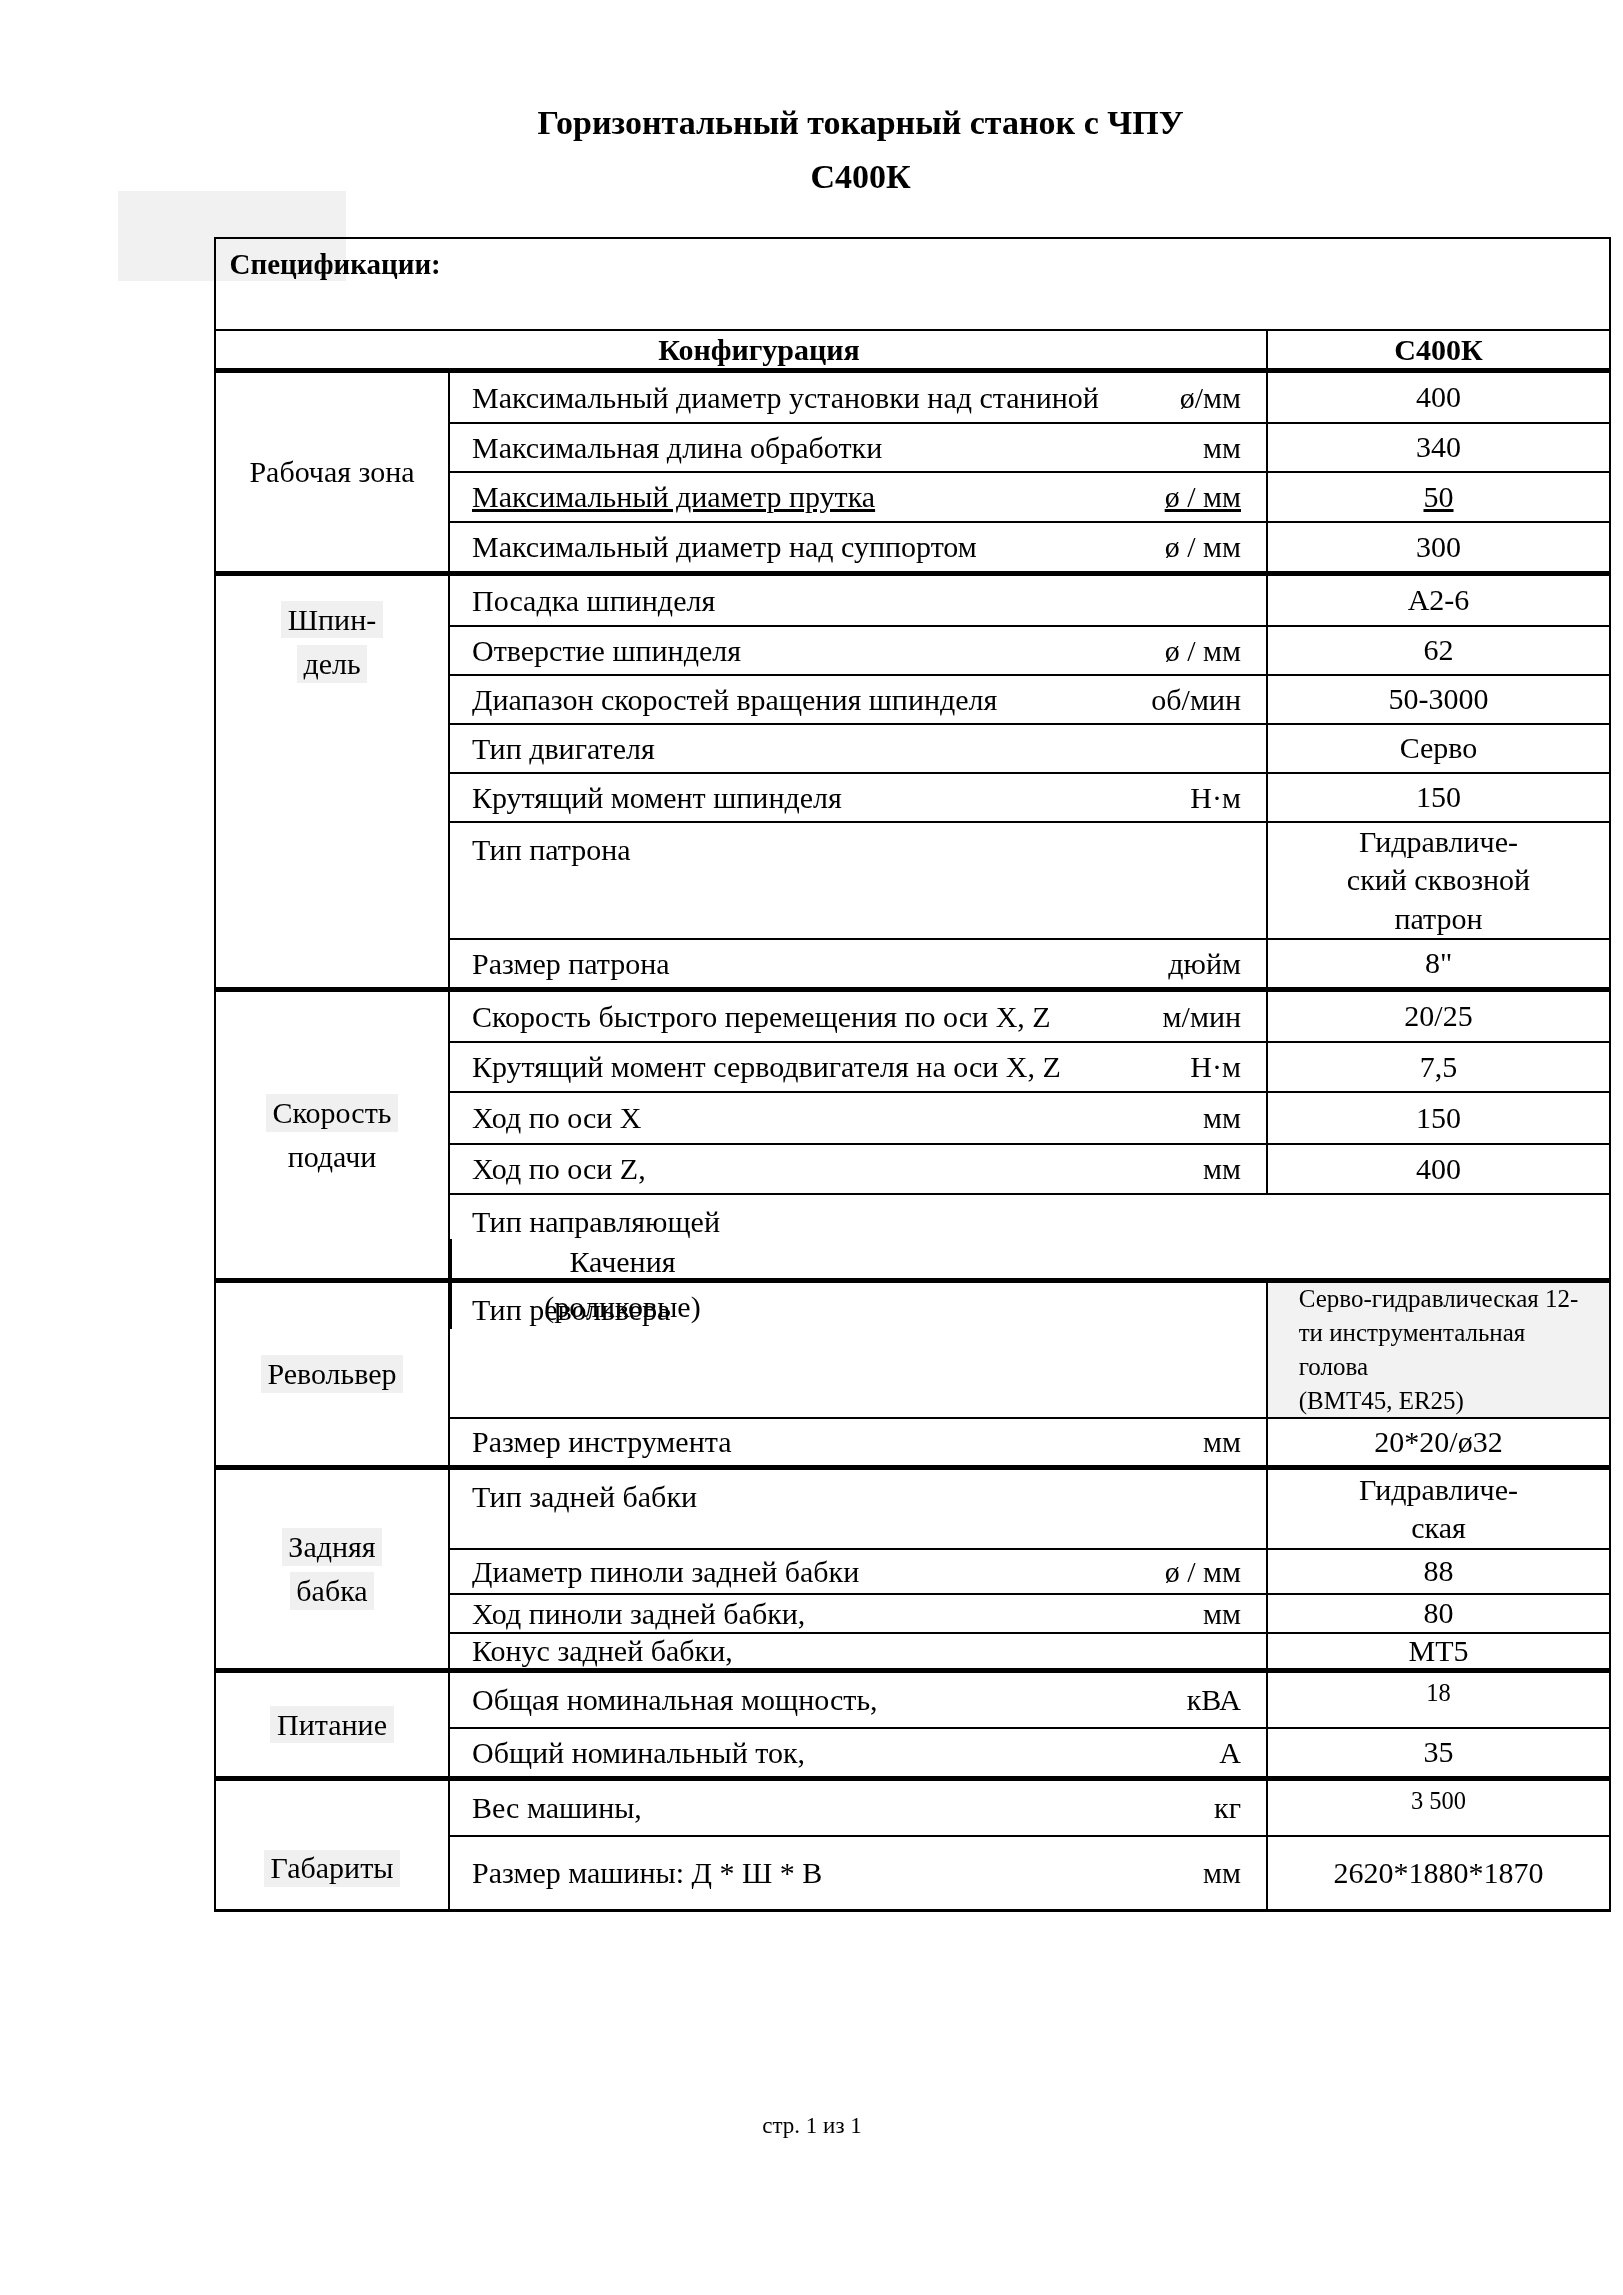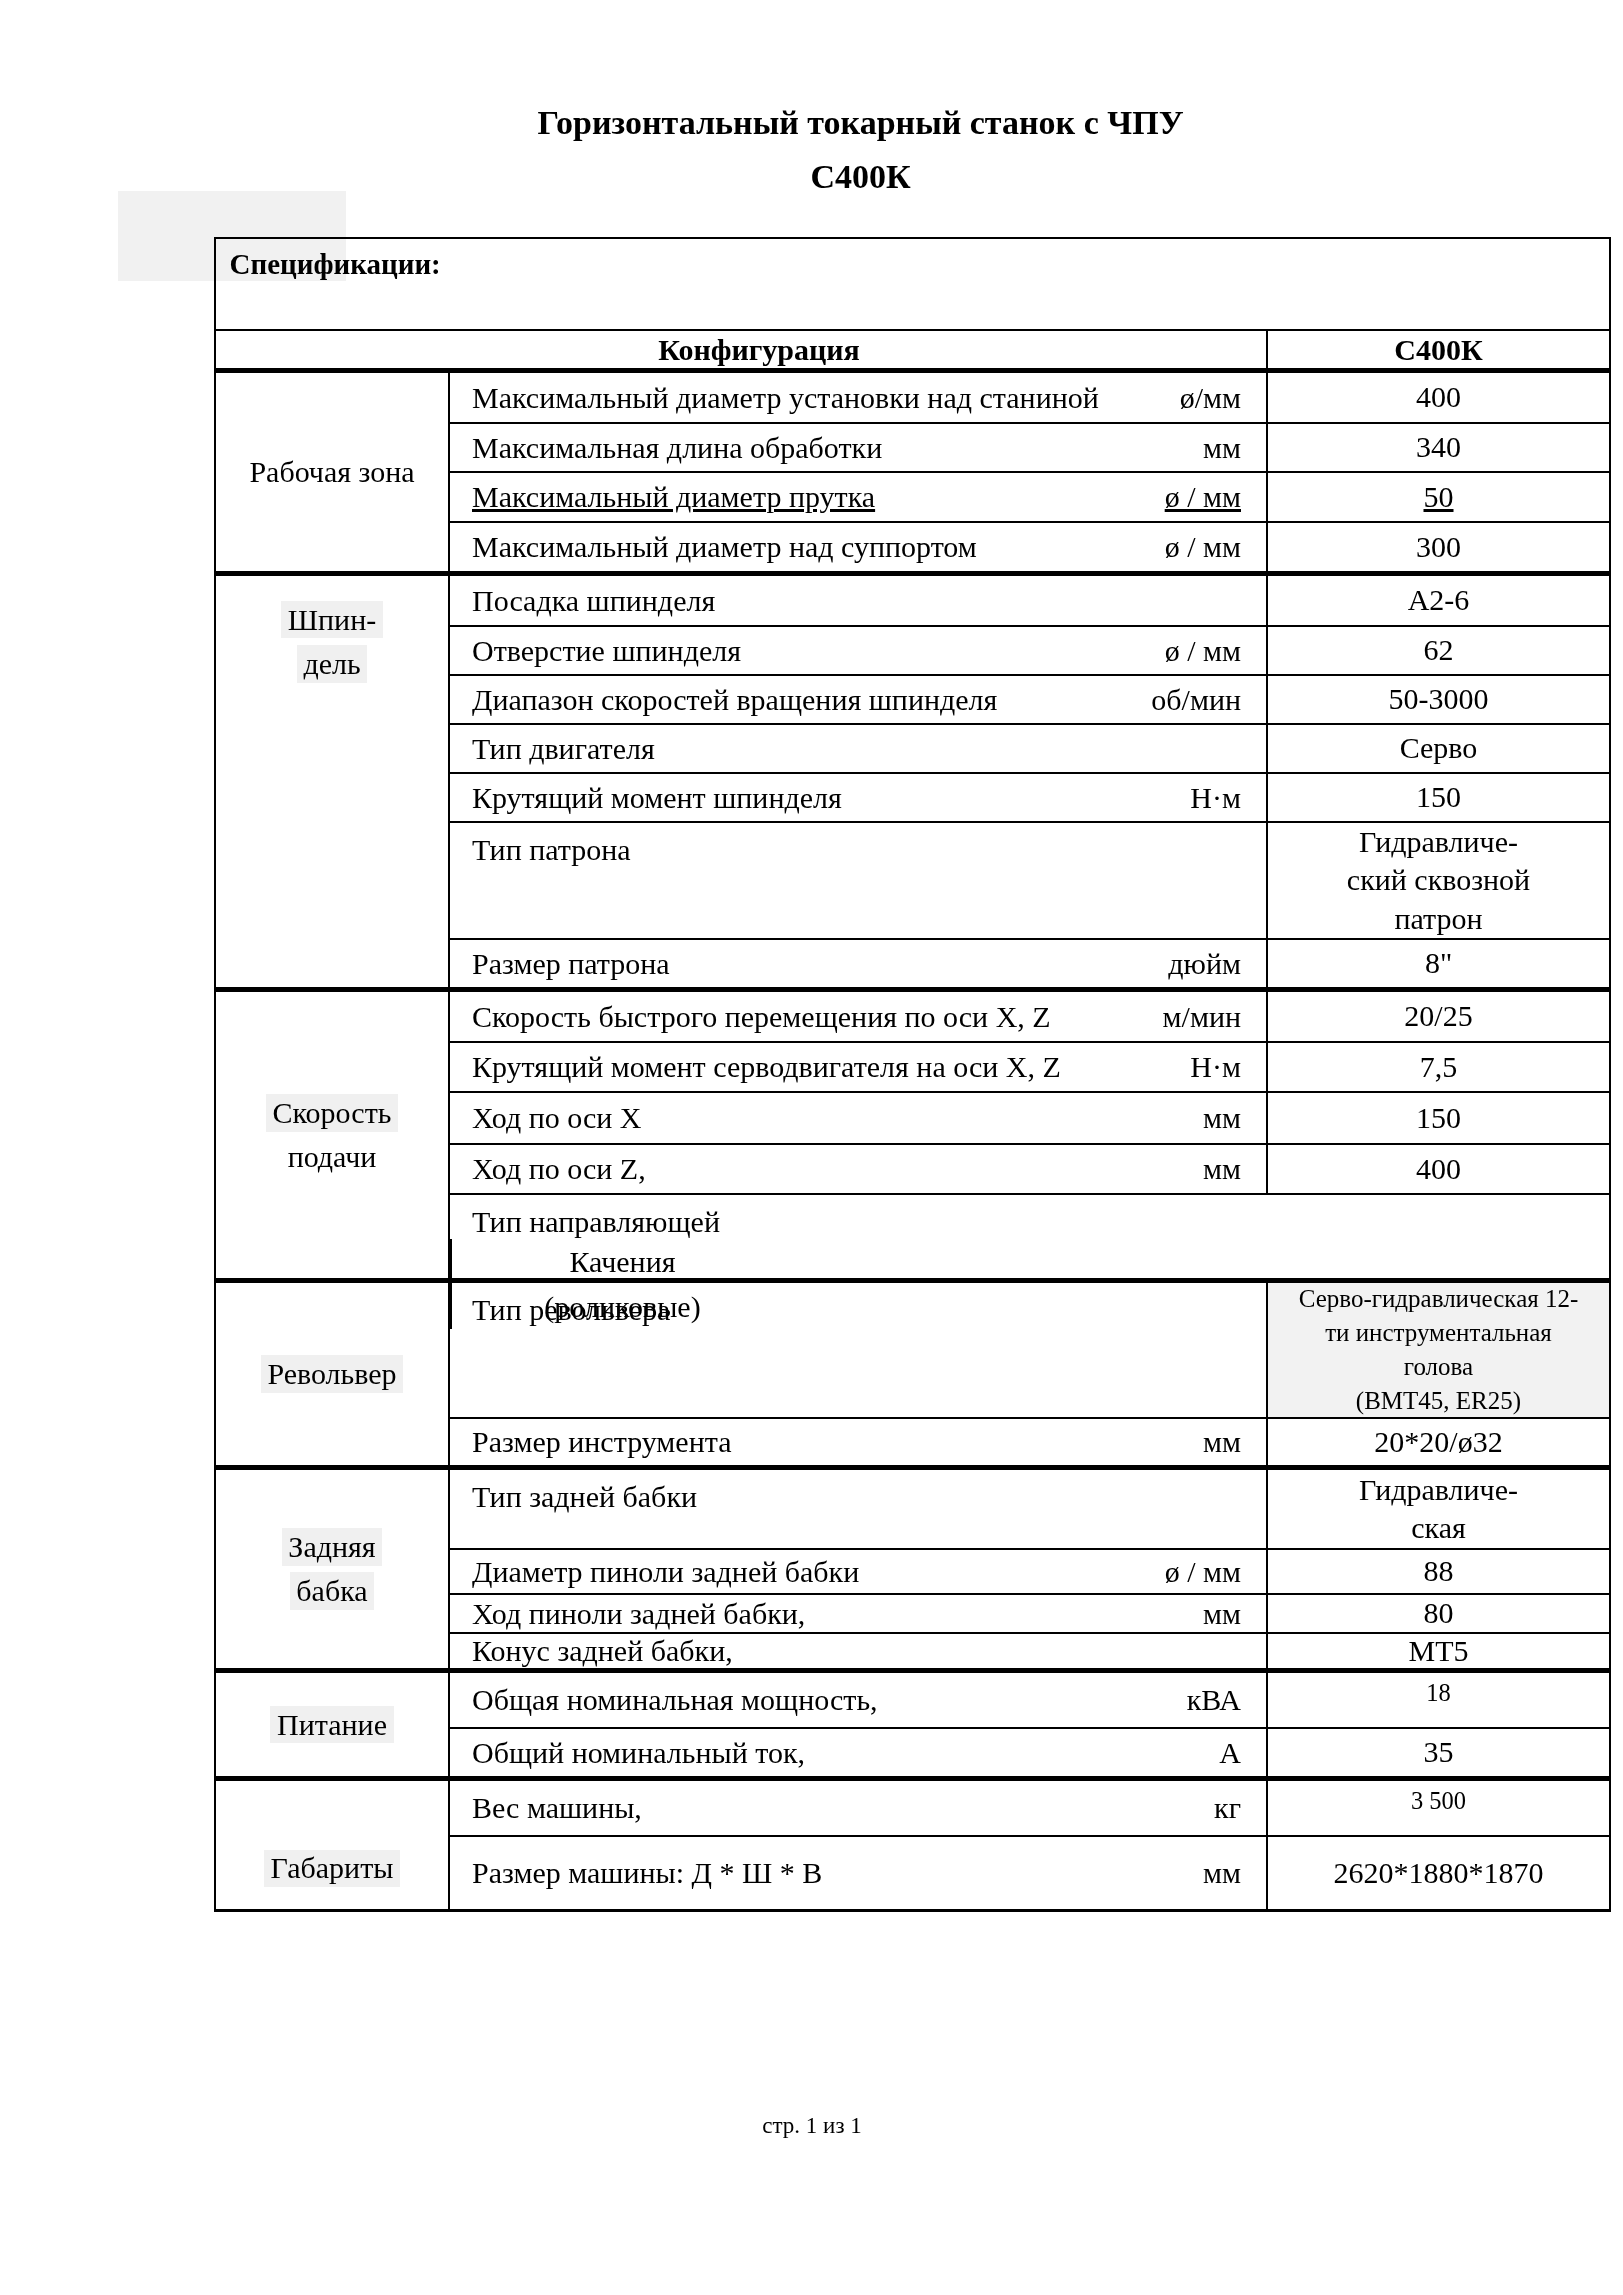--- a/index.html
+++ b/index.html
@@ -34,21 +34,21 @@
          padding:0 25px 0 22px;font-size:30px;min-width:0;}
   .trow.name-top .param{align-items:flex-start;padding-top:10px;}
   .punit{white-space:nowrap;padding-left:17px;}
   .value{width:343px;flex:none;border-left:2.5px solid #000;box-sizing:border-box;
          display:flex;align-items:center;justify-content:center;text-align:center;
          font-size:30px;white-space:pre-line;line-height:1.28;padding:0 5px;}
   .value.spread{line-height:1.5;}
   .value.top-small{align-items:flex-start;font-size:24.5px;padding-top:5px;line-height:1.2;}
   .value.hl-small{font-size:25px;line-height:1.37;padding:0;}
   .vblock{background:#f2f2f2;display:flex;align-items:center;justify-content:center;
-          width:100%;height:100%;white-space:pre-line;text-align:center;}
+          width:100%;height:100%;white-space:pre-line;text-align:left;}
   .footer{position:absolute;top:2113px;left:0;width:1624px;text-align:center;font-size:23px;}
 </style>
 </head>
 <body>
 
 <div class="page">
   <div class="gray-box"></div>
 
   <div class="title">
     <div class="t1">Горизонтальный токарный станок с ЧПУ</div>

